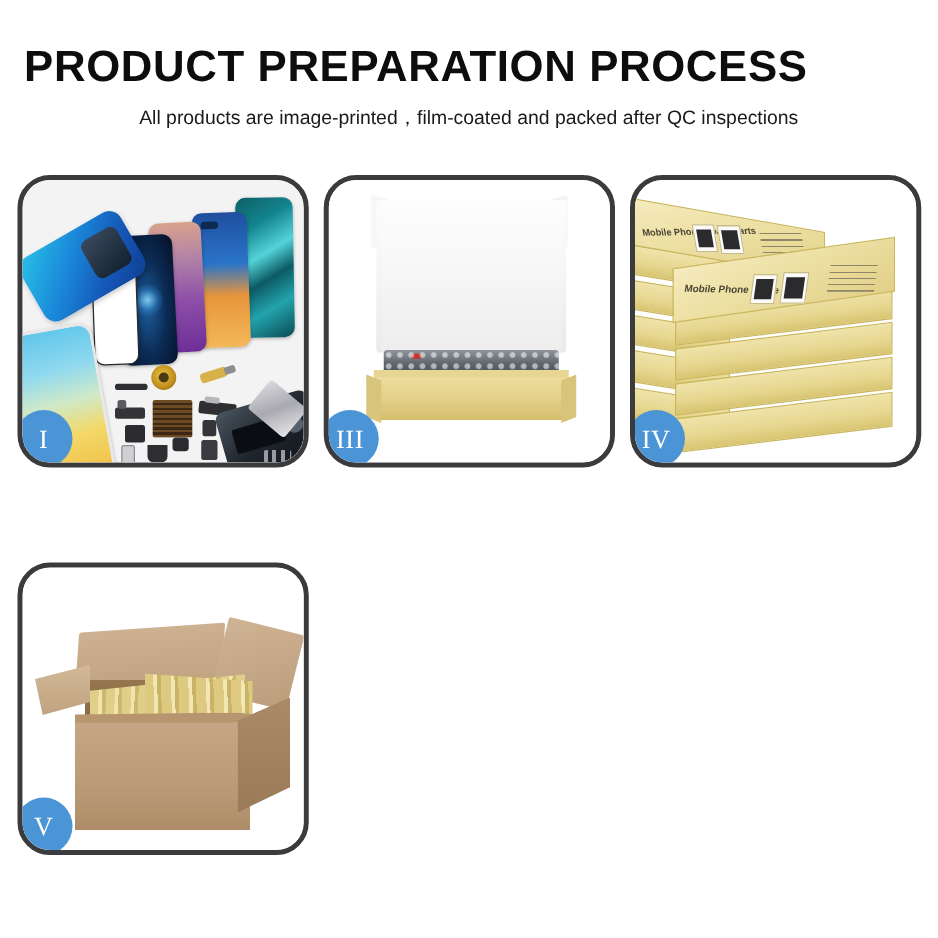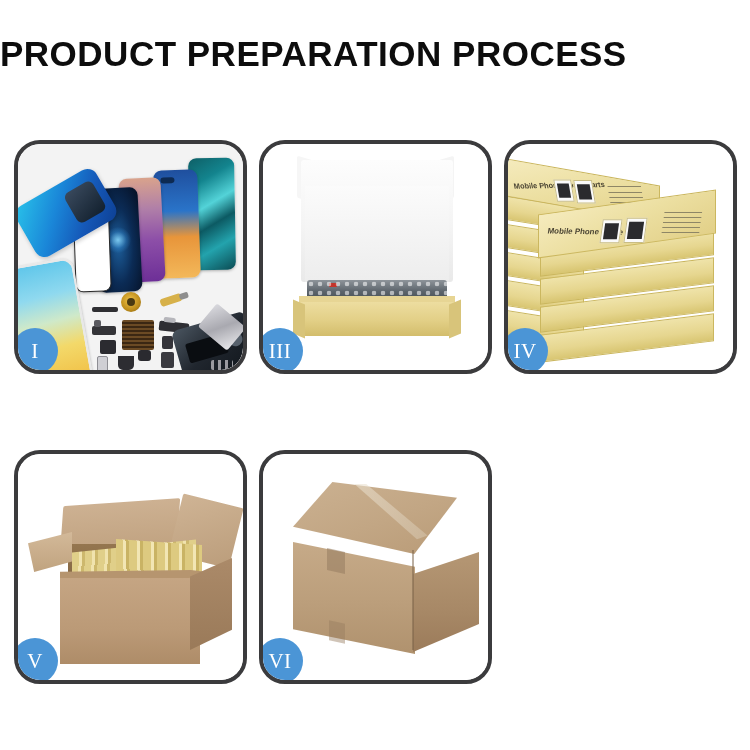--- a/index.html
+++ b/index.html
@@ -20,21 +20,21 @@
     position: absolute;
     left: 0;
     top: 0;
     width: 750px;
     height: 128px;
   }
   #page-title {
     position: absolute;
     left: 0; top: 34px;
     width: 646px;
-    text-align: left;
+    text-align: right;
     font-size: 35px;
     font-weight: 700;
     letter-spacing: 0.5px;
     color: #0d0d0d;
     font-family: "Liberation Sans", sans-serif;
     white-space: nowrap;
     line-height: 40px;
   }
   #page-subtitle {
     position: absolute;
@@ -387,20 +387,21 @@
   .c6-seamB { position:absolute; left:66px; top:168px; width:16px; height:20px;
     background:rgba(150,124,96,.45); transform: skewY(12deg); }
   .c6-edge { position:absolute; left:149px; top:96px; width:2px; height:100px;
     background:rgba(120,96,70,.5); }
 </style>
 </head>
 <body>
 
 <div id="header">
   <div id="page-title">PRODUCT PREPARATION PROCESS</div>
+  <div id="page-subtitle">All products are image-printed，film-coated and packed after QC inspections</div>
 </div>
 
 <div id="steps-grid">
 
   <div class="step-panel">
     <div class="panel-art">
       <div class="p1-bg"></div>
       <div class="phone ph-a"></div>
       <div class="phone ph-b">
           <span class="notch-dual"></span>
@@ -489,27 +490,14 @@
       <div class="c5-content"></div>
       <div class="c5-content2"></div>
       <div class="c5-flap-left"></div>
       <div class="c5-rim"></div>
       <div class="c5-body"></div>
       <div class="c5-side"></div>
     </div>
     <div class="badge">V</div>
   </div>
 
-  <div class="step-panel">
-    <div class="panel-art">
-      <div class="p6-bg"></div>
-      <div class="c6-top"></div>
-      <div class="c6-tape"></div>
-      <div class="c6-front"></div>
-      <div class="c6-right"></div>
-      <div class="c6-seamA"></div>
-      <div class="c6-seamB"></div>
-      <div class="c6-edge"></div>
-    </div>
-    <div class="badge">VI</div>
-  </div>
 
 </div>
 
 </body></html>

